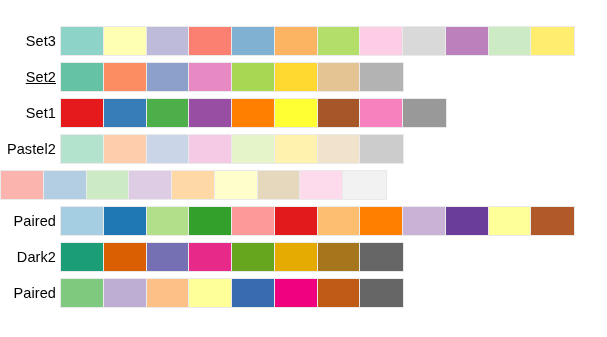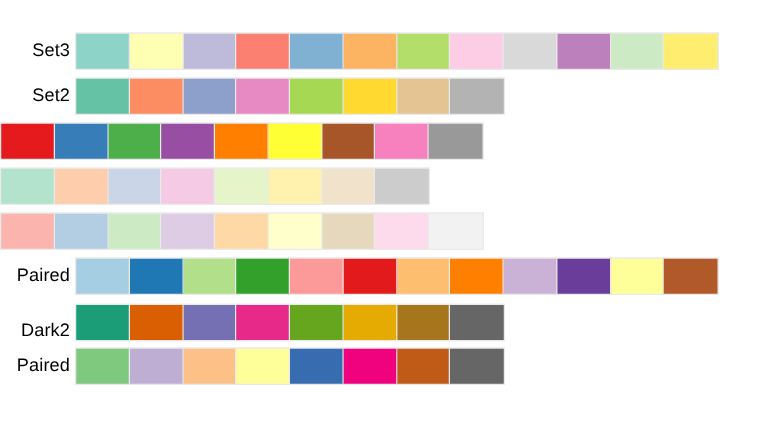--- a/index.html
+++ b/index.html
@@ -72,47 +72,49 @@
         <div class="swatch" title="Set3 5: #80b1d3" style="width: 42.75px; background: rgb(128, 177, 211);"></div>
         <div class="swatch" title="Set3 6: #fdb462" style="width: 42.75px; background: rgb(253, 180, 98);"></div>
         <div class="swatch" title="Set3 7: #b3de69" style="width: 42.75px; background: rgb(179, 222, 105);"></div>
         <div class="swatch" title="Set3 8: #fccde5" style="width: 42.75px; background: rgb(252, 205, 229);"></div>
         <div class="swatch" title="Set3 9: #d9d9d9" style="width: 42.75px; background: rgb(217, 217, 217);"></div>
         <div class="swatch" title="Set3 10: #bc80bd" style="width: 42.75px; background: rgb(188, 128, 189);"></div>
         <div class="swatch" title="Set3 11: #ccebc5" style="width: 42.75px; background: rgb(204, 235, 197);"></div>
         <div class="swatch" title="Set3 12: #ffed6f" style="width: 42.75px; background: rgb(255, 237, 111);"></div>
       </div>
     </div>
-    <div class="palette-row" style="top: 61px;">
+    <div class="palette-row" style="top: 61px; text-decoration: underline;">
       <div class="row-label">Set2</div>
       <div class="swatch-strip" style="width: 344px;">
         <div class="swatch" title="Set2 1: #66c2a5" style="width: 42.75px; background: rgb(102, 194, 165);"></div>
         <div class="swatch" title="Set2 2: #fc8d62" style="width: 42.75px; background: rgb(252, 141, 98);"></div>
         <div class="swatch" title="Set2 3: #8da0cb" style="width: 42.75px; background: rgb(141, 160, 203);"></div>
         <div class="swatch" title="Set2 4: #e78ac3" style="width: 42.75px; background: rgb(231, 138, 195);"></div>
         <div class="swatch" title="Set2 5: #a6d854" style="width: 42.75px; background: rgb(166, 216, 84);"></div>
         <div class="swatch" title="Set2 6: #ffd92f" style="width: 42.75px; background: rgb(255, 217, 47);"></div>
         <div class="swatch" title="Set2 7: #e5c494" style="width: 42.75px; background: rgb(229, 196, 148);"></div>
         <div class="swatch" title="Set2 8: #b3b3b3" style="width: 42.75px; background: rgb(179, 179, 179);"></div>
       </div>
     </div>
     <div class="palette-row" style="top: 97px;">
+      <div class="row-label">Set1</div>
       <div class="swatch-strip" style="width: 386.75px;">
         <div class="swatch" title="Set1 1: #e41a1c" style="width: 42.75px; background: rgb(228, 26, 28);"></div>
         <div class="swatch" title="Set1 2: #377eb8" style="width: 42.75px; background: rgb(55, 126, 184);"></div>
         <div class="swatch" title="Set1 3: #4daf4a" style="width: 42.75px; background: rgb(77, 175, 74);"></div>
         <div class="swatch" title="Set1 4: #984ea3" style="width: 42.75px; background: rgb(152, 78, 163);"></div>
         <div class="swatch" title="Set1 5: #ff7f00" style="width: 42.75px; background: rgb(255, 127, 0);"></div>
         <div class="swatch" title="Set1 6: #ffff33" style="width: 42.75px; background: rgb(255, 255, 51);"></div>
         <div class="swatch" title="Set1 7: #a65628" style="width: 42.75px; background: rgb(166, 86, 40);"></div>
         <div class="swatch" title="Set1 8: #f781bf" style="width: 42.75px; background: rgb(247, 129, 191);"></div>
         <div class="swatch" title="Set1 9: #999999" style="width: 42.75px; background: rgb(153, 153, 153);"></div>
       </div>
     </div>
     <div class="palette-row" style="top: 133px;">
+      <div class="row-label">Pastel2</div>
       <div class="swatch-strip" style="width: 344px;">
         <div class="swatch" title="Pastel2 1: #b3e2cd" style="width: 42.75px; background: rgb(179, 226, 205);"></div>
         <div class="swatch" title="Pastel2 2: #fdcdac" style="width: 42.75px; background: rgb(253, 205, 172);"></div>
         <div class="swatch" title="Pastel2 3: #cbd5e8" style="width: 42.75px; background: rgb(203, 213, 232);"></div>
         <div class="swatch" title="Pastel2 4: #f4cae4" style="width: 42.75px; background: rgb(244, 202, 228);"></div>
         <div class="swatch" title="Pastel2 5: #e6f5c9" style="width: 42.75px; background: rgb(230, 245, 201);"></div>
         <div class="swatch" title="Pastel2 6: #fff2ae" style="width: 42.75px; background: rgb(255, 242, 174);"></div>
         <div class="swatch" title="Pastel2 7: #f1e2cc" style="width: 42.75px; background: rgb(241, 226, 204);"></div>
         <div class="swatch" title="Pastel2 8: #cccccc" style="width: 42.75px; background: rgb(204, 204, 204);"></div>
       </div>
@@ -140,21 +142,21 @@
         <div class="swatch" title="Paired 5: #fb9a99" style="width: 42.75px; background: rgb(251, 154, 153);"></div>
         <div class="swatch" title="Paired 6: #e31a1c" style="width: 42.75px; background: rgb(227, 26, 28);"></div>
         <div class="swatch" title="Paired 7: #fdbf6f" style="width: 42.75px; background: rgb(253, 191, 111);"></div>
         <div class="swatch" title="Paired 8: #ff7f00" style="width: 42.75px; background: rgb(255, 127, 0);"></div>
         <div class="swatch" title="Paired 9: #cab2d6" style="width: 42.75px; background: rgb(202, 178, 214);"></div>
         <div class="swatch" title="Paired 10: #6a3d9a" style="width: 42.75px; background: rgb(106, 61, 154);"></div>
         <div class="swatch" title="Paired 11: #ffff99" style="width: 42.75px; background: rgb(255, 255, 153);"></div>
         <div class="swatch" title="Paired 12: #b15928" style="width: 42.75px; background: rgb(177, 89, 40);"></div>
       </div>
     </div>
-    <div class="palette-row" style="top: 241px; align-items: flex-end;">
+    <div class="palette-row" style="top: 241px;">
       <div class="row-label">Dark2</div>
       <div class="swatch-strip" style="width: 344px;">
         <div class="swatch" title="Dark2 1: #1b9e77" style="width: 42.75px; background: rgb(27, 158, 119);"></div>
         <div class="swatch" title="Dark2 2: #d95f02" style="width: 42.75px; background: rgb(217, 95, 2);"></div>
         <div class="swatch" title="Dark2 3: #7570b3" style="width: 42.75px; background: rgb(117, 112, 179);"></div>
         <div class="swatch" title="Dark2 4: #e7298a" style="width: 42.75px; background: rgb(231, 41, 138);"></div>
         <div class="swatch" title="Dark2 5: #66a61e" style="width: 42.75px; background: rgb(102, 166, 30);"></div>
         <div class="swatch" title="Dark2 6: #e6ab02" style="width: 42.75px; background: rgb(230, 171, 2);"></div>
         <div class="swatch" title="Dark2 7: #a6761d" style="width: 42.75px; background: rgb(166, 118, 29);"></div>
         <div class="swatch" title="Dark2 8: #666666" style="width: 42.75px; background: rgb(102, 102, 102);"></div>

